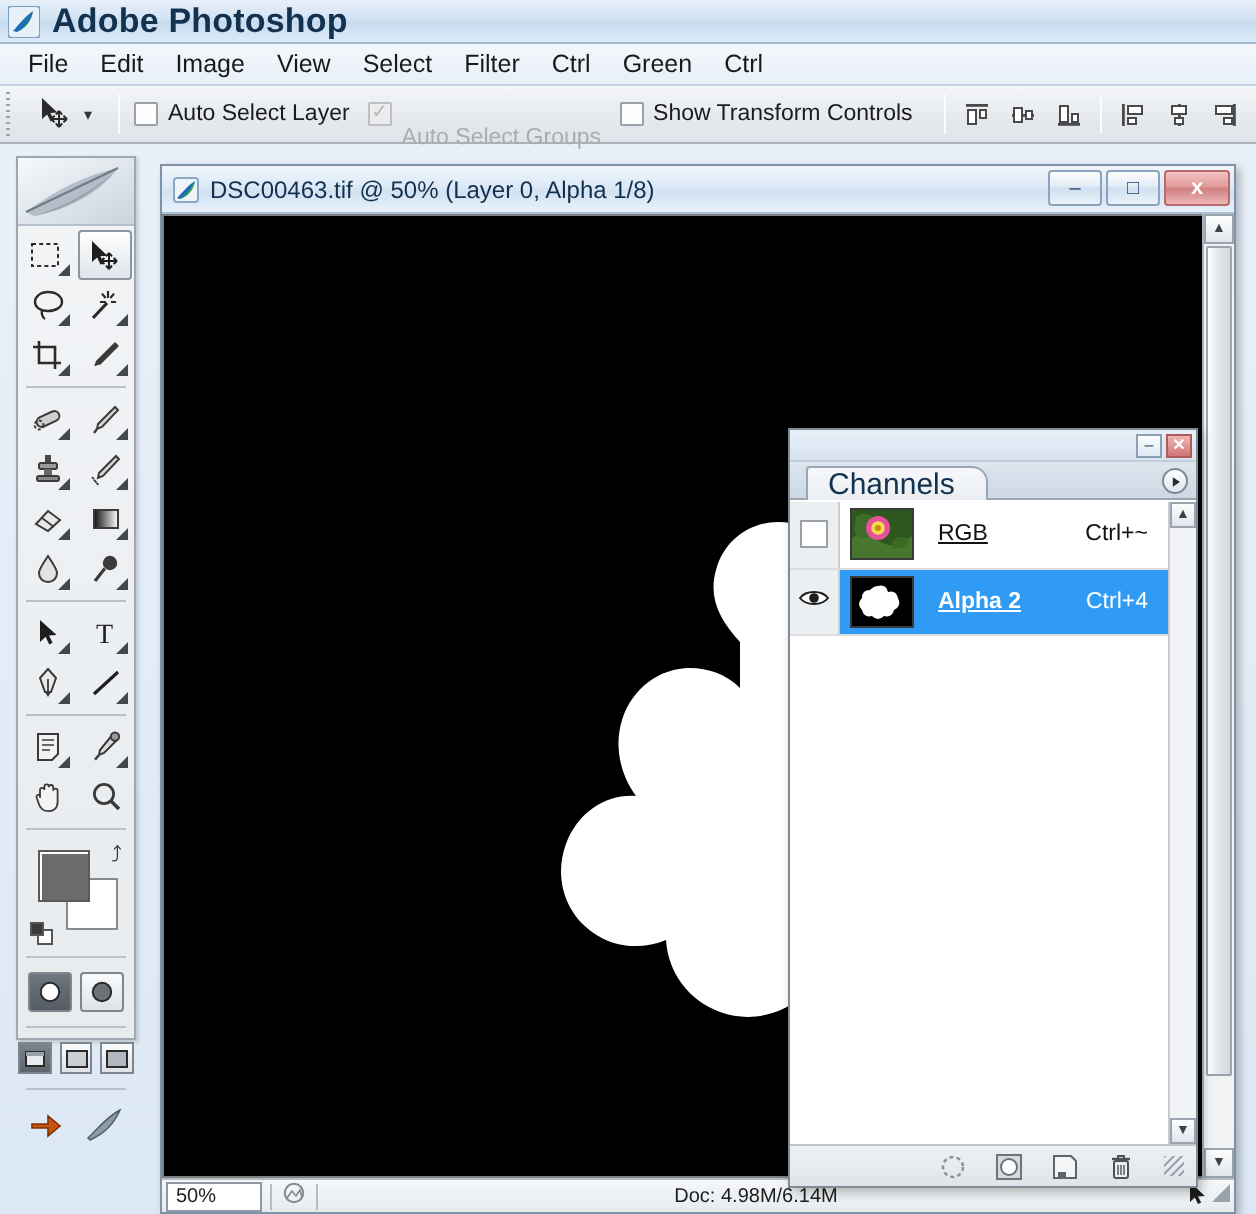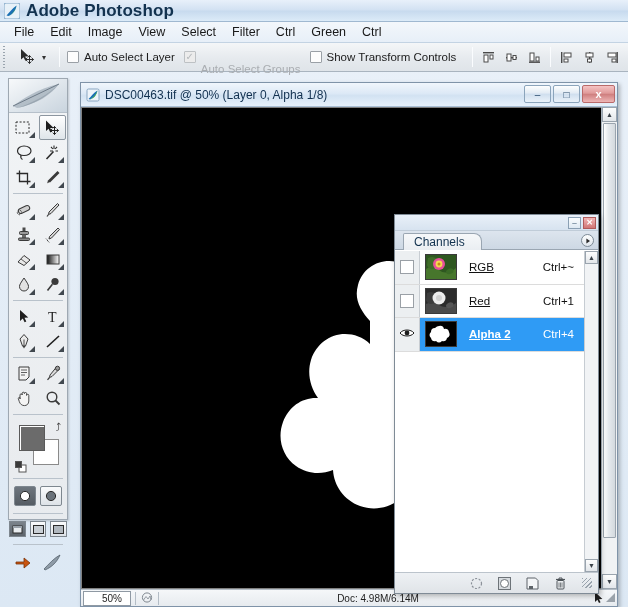--- a/index.html
+++ b/index.html
@@ -200,21 +200,21 @@
   .statusbar {
     position:absolute; left:0; bottom:0; height:17px; width:100%;
     display:flex; align-items:center;
     background: linear-gradient(180deg,#f5f7f9,#e7ebef);
     border-top:1px solid #b4bdc6;
     font-size:10px; color:#1d1d1d;
   }
   .zoombox {
     width:48px; height:15px; margin-left:2px;
     background:#fff; border:1px solid #8f99a3; font-size:10px;
-    display:flex;align-items:center; padding-left:18px;
+    display:flex;align-items:center; padding-left:4px;
   }
   .status-sep { width:1px;height:13px;background:#b4bdc6;margin:0 4px;}
   .doc-info { flex:1; text-align:center; font-size:10px;}
 
   
   .channels {
     position:absolute; left:394px; top:214px; width:205px; height:380px;
     background:#e7eaed;
     border:1px solid #7f8b96;
     box-shadow: 2px 2px 5px rgba(0,0,0,.28);
@@ -241,21 +241,21 @@
     height:19px; position:relative;
     background: linear-gradient(180deg,#dde5ee 0%,#cdd8e4 100%);
     border-bottom:1px solid #9aa6b2;
   }
   .pal-tab {
     position:absolute; left:8px; top:2px; height:18px;
     padding:0 16px 0 10px; line-height:17px;
     background: linear-gradient(180deg,#f6f8fa 0%,#e9edf1 100%);
     border:1px solid #9aa6b2; border-bottom:none;
     border-radius:2px 8px 0 0;
-    font-size:12px; color:#12324f;
+    font-size:15px; color:#12324f;
   }
   .pal-menu-btn {
     position:absolute; right:4px; top:3px;
     width:13px;height:13px;border-radius:50%;
     border:1px solid #7d8a96; background:linear-gradient(180deg,#fdfefe,#dfe6ed);
     display:flex;align-items:center;justify-content:center;
   }
   .pal-body {
     flex:1; display:flex; background:#fff; position:relative; overflow:hidden;
     border-top:1px solid #fff;
@@ -832,37 +832,20 @@
               <circle cx="13" cy="9" r="6" fill="#e8509a"></circle>
               <circle cx="13" cy="9" r="3.4" fill="#f6d84f"></circle>
               <circle cx="13" cy="9" r="1.5" fill="#c98b14"></circle>
               <path d="M20 16 q3 -4 7 -2 q2 4 -3 5 q-4 1 -4 -3 Z" fill="#3a6a26"></path>
             </svg>
           </div>
           <div class="ch-name">RGB</div>
           <div class="ch-key">Ctrl+~</div>
         </div>
 
-        <div class="ch-row">
-          <div class="ch-eye">
-            <div class="ch-eyebox"></div>
-          </div>
-          <div class="ch-thumb">
-            <svg width="30" height="24" viewBox="0 0 30 24">
-              <rect width="30" height="24" fill="#2b2b2b"></rect>
-              <path d="M0 15 q7 -4 13 1 q7 5 17 -2 L30 24 L0 24 Z" fill="#4a4a4a"></path>
-              <path d="M1 4 q6 -3 10 2 q4 5 -2 8 q-7 3 -9 -3 Z" fill="#3c3c3c"></path>
-              <circle cx="13" cy="9" r="6.5" fill="#ededed"></circle>
-              <circle cx="13" cy="9" r="3" fill="#d2d2d2"></circle>
-              <path d="M20 16 q3 -4 7 -2 q2 4 -3 5 q-4 1 -4 -3 Z" fill="#555"></path>
-            </svg>
-          </div>
-          <div class="ch-name">Red</div>
-          <div class="ch-key">Ctrl+1</div>
-        </div>
 
 
 
 
         <div class="ch-row sel">
           <div class="ch-eye">
             <span>
               <svg width="16" height="12" viewBox="0 0 16 12">
                 <path d="M1 6 C4 2 12 2 15 6 C12 10 4 10 1 6 Z" fill="#ffffff" stroke="#1e1e1e" stroke-width="1"></path>
                 <circle cx="8" cy="6" r="2.4" fill="#1e1e1e"></circle>

